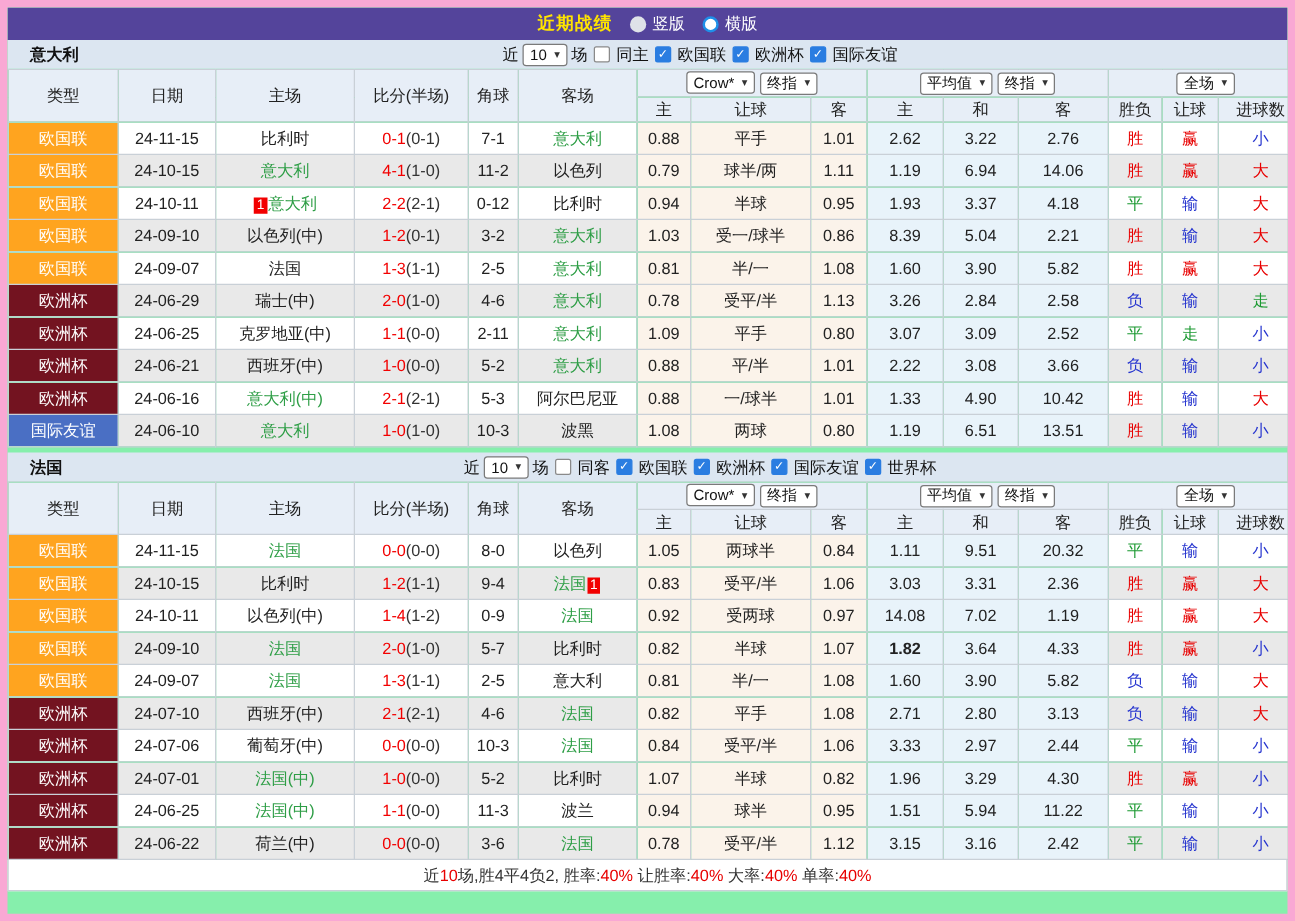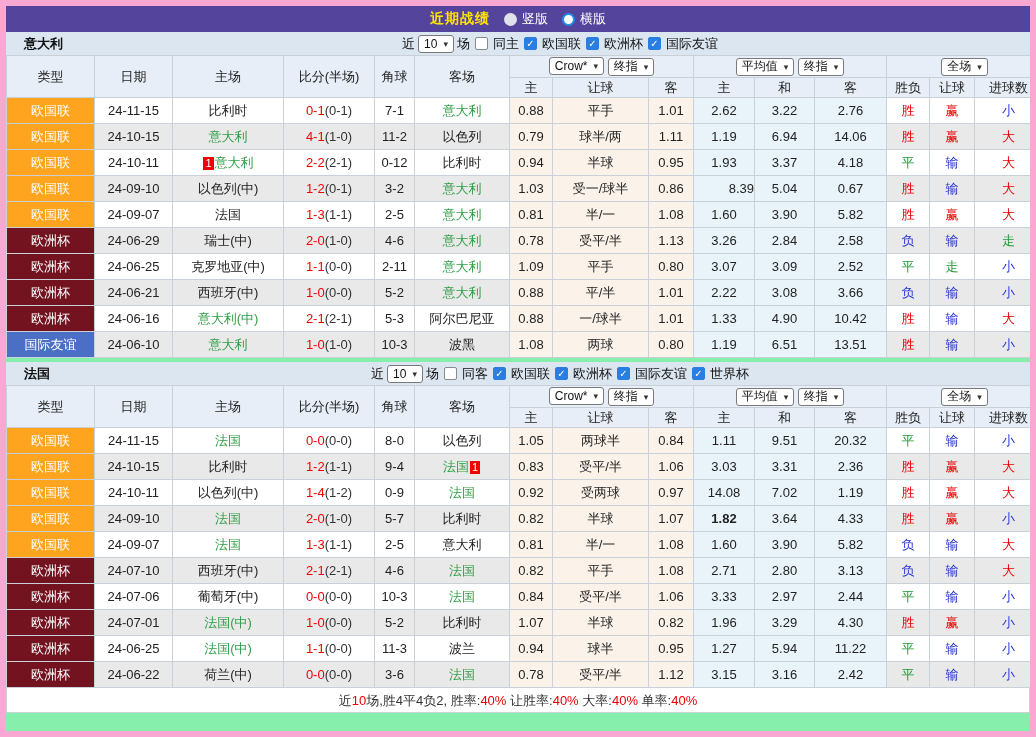--- a/index.html
+++ b/index.html
@@ -185,23 +185,23 @@
             <tr class="even">
               <td class="type" style="background: rgb(255, 164, 31);">欧国联</td>
               <td>24-09-10</td>
               <td><span>以色列(中)</span></td>
               <td><span class="sc">1-2</span><span class="half">(0-1)</span></td>
               <td>3-2</td>
               <td><span class="grn">意大利</span></td>
               <td style="background: rgb(251, 243, 234);">1.03</td>
               <td style="background: rgb(251, 243, 234);">受一/球半</td>
               <td style="background: rgb(251, 243, 234);">0.86</td>
-              <td style="background: rgb(232, 243, 250); text-align: right;">8.39</td>
+              <td style="background: rgb(232, 243, 250);">8.39</td>
               <td style="background: rgb(232, 243, 250);">5.04</td>
-              <td style="background: rgb(232, 243, 250);">0.67</td>
+              <td style="background: rgb(232, 243, 250);">2.21</td>
               <td class="c-r">胜</td>
               <td class="c-b">输</td>
               <td class="c-r">大</td>
             </tr>
             <tr>
               <td class="type" style="background: rgb(255, 164, 31);">欧国联</td>
               <td>24-09-07</td>
               <td><span>法国</span></td>
               <td><span class="sc">1-3</span><span class="half">(1-1)</span></td>
               <td>2-5</td>
@@ -523,21 +523,21 @@
             <tr>
               <td class="type" style="background: rgb(115, 19, 32);">欧洲杯</td>
               <td>24-06-25</td>
               <td><span class="grn">法国(中)</span></td>
               <td><span class="sc">1-1</span><span class="half">(0-0)</span></td>
               <td>11-3</td>
               <td><span>波兰</span></td>
               <td style="background: rgb(251, 243, 234);">0.94</td>
               <td style="background: rgb(251, 243, 234);">球半</td>
               <td style="background: rgb(251, 243, 234);">0.95</td>
-              <td style="background: rgb(232, 243, 250);">1.27</td>
+              <td style="background: rgb(232, 243, 250);">1.51</td>
               <td style="background: rgb(232, 243, 250);">5.94</td>
               <td style="background: rgb(232, 243, 250);">11.22</td>
               <td class="c-g">平</td>
               <td class="c-b">输</td>
               <td class="c-b">小</td>
             </tr>
             <tr class="even">
               <td class="type" style="background: rgb(115, 19, 32);">欧洲杯</td>
               <td>24-06-22</td>
               <td><span>荷兰(中)</span></td>

